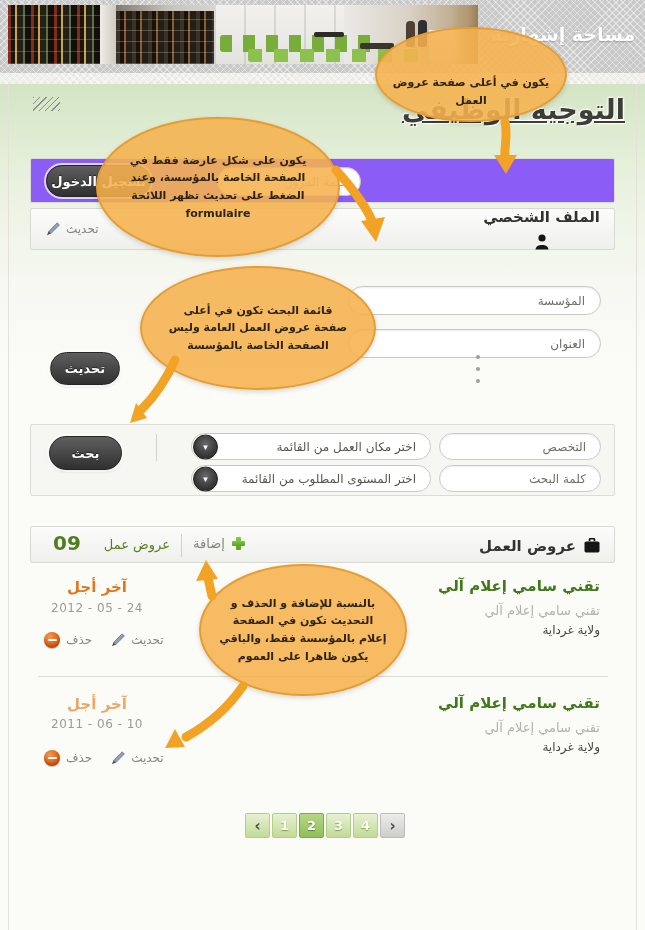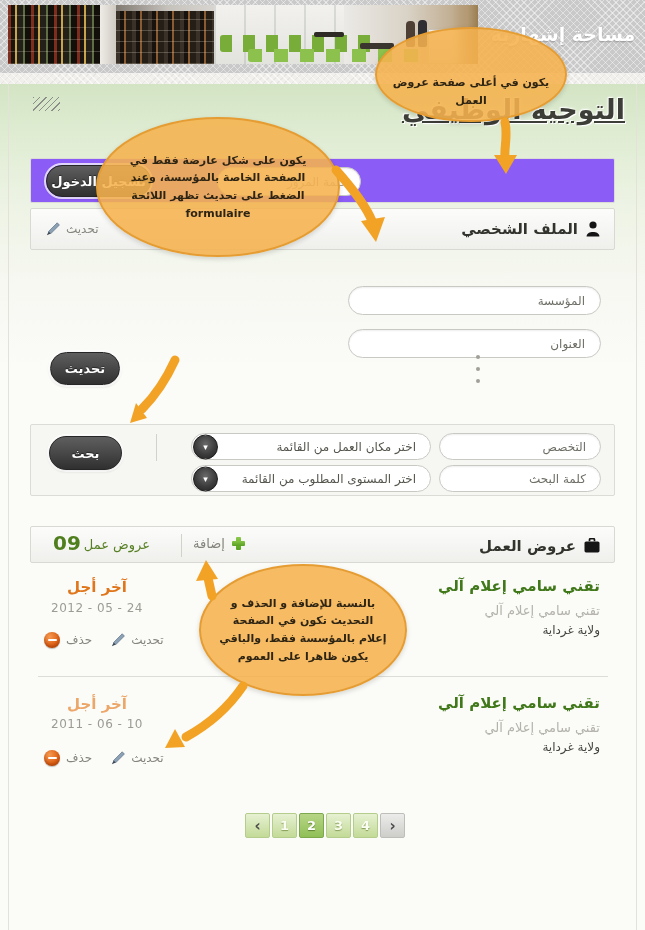--- a/index.html
+++ b/index.html
@@ -73,21 +73,21 @@
   
   #login-box { left:30px; top:158px; width:585px; height:45px; padding:0 14px; }
   #login-btn { position:absolute; left:15px; top:6px; width:105px; height:32px; }
   #password-pill { position:absolute; left:186px; top:8px; width:144px; height:29px; justify-content:flex-end; padding:0 14px; }
   #password-pill .lbl { color:#a2a29a; }
   #username-pill { position:absolute; right:14px; top:8px; width:233px; height:29px; justify-content:flex-end; padding:0 15px; }
 
   
   #profile-bar { left:30px; top:208px; width:585px; height:42px; padding:0 14px; }
   .bar-title { font-size:15px; font-weight:bold; color:#33332e; }
-  .icon-gap { display:flex; align-items:center; gap:8px; }
+  .icon-gap { display:flex; align-items:center; gap:8px;flex-direction:column; }
   .update-link { display:flex; align-items:center; gap:6px; }
 
   
   #inst-pill { position:absolute; left:348px; top:286px; width:253px; height:29px; justify-content:flex-end; padding:0 15px; }
   #addr-pill { position:absolute; left:348px; top:329px; width:253px; height:29px; justify-content:flex-end; padding:0 15px; }
   #more-dots { position:absolute; left:476px; top:355px; display:flex; flex-direction:column; gap:8px; }
   #more-dots i { width:4px; height:4px; border-radius:50%; background:#a0a098; }
   #profile-update-btn { position:absolute; left:50px; top:352px; width:70px; height:33px; }
 
   
@@ -99,21 +99,21 @@
   .dd .dd-circle { position:absolute; left:1px; top:50%; transform:translateY(-50%); width:25px; height:25px; border-radius:50%;
     background:radial-gradient(circle at 50% 38%, #6a6a6a 0%, #3c3c3c 55%, #222 100%); border:1px solid #1c1c1c;
     display:flex; align-items:center; justify-content:center; color:#fff; font-size:9px; cursor:pointer; }
   #dd-workplace { left:160px; top:8px; width:240px; }
   #dd-level { left:160px; top:40px; width:240px; }
   #search-divider { position:absolute; left:125px; top:9px; height:27px; }
   #search-btn { position:absolute; left:18px; top:11px; width:73px; height:34px; }
 
   
   #jobs-bar { left:30px; top:526px; width:585px; height:37px; padding:0 14px; }
-  #jobs-count { position:absolute; left:22px; top:4px; display:flex; align-items:flex-start; gap:3px; }
+  #jobs-count { position:absolute; left:22px; top:4px; display:flex; align-items:flex-start; gap:23px; }
   #jobs-count .num { font-size:20px; font-weight:bold; color:#4f7e1d; }
   #jobs-count .words { font-size:13px; color:#567f22; padding-top:6px; }
   #jobs-bar .v-divider { position:absolute; left:150px; top:7px; height:23px; }
   #add-link { position:absolute; left:162px; top:9px; display:flex; align-items:center; gap:7px; cursor:pointer; }
   #add-link .linklike { font-size:13px; }
   .plus-icon { position:relative; width:13px; height:13px; display:inline-block; }
   .plus-icon::before { content:""; position:absolute; left:4px; top:0; width:5px; height:13px; border-radius:1px;
     background:linear-gradient(180deg,#8cc84a,#58a020); box-shadow:0 1px 1px rgba(255,255,255,.8); }
   .plus-icon::after { content:""; position:absolute; left:0; top:4px; width:13px; height:5px; border-radius:1px;
     background:linear-gradient(180deg,#84c244,#5aa122); }
@@ -302,20 +302,21 @@
     <span class="pg pg-green pg-arrow">‹</span>
     <span class="pg pg-green">1</span>
     <span class="pg pg-active">2</span>
     <span class="pg pg-green">3</span>
     <span class="pg pg-green">4</span>
     <span class="pg pg-gray">›</span>
   </div>
 
   <div id="callout-1" class="callout" dir="rtl">يكون في أعلى صفحة عروض العمل</div>
   <div id="callout-2" class="callout" dir="rtl">يكون على شكل عارضة فقط في الصفحة الخاصة بالمؤسسة، وعند الضغط على تحديث تظهر اللائحة formulaire</div>
+  <div id="callout-3" class="callout" dir="rtl">قائمة البحث تكون في أعلى صفحة عروض العمل العامة وليس الصفحة الخاصة بالمؤسسة</div>
   <div id="callout-4" class="callout" dir="rtl">بالنسبة للإضافة و الحذف و التحديث تكون في الصفحة إعلام بالمؤسسة فقط، والباقي يكون ظاهرا على العموم</div>
 
   <svg id="arrows" width="645" height="930" viewBox="0 0 645 930">
     <g stroke="#f2a326" stroke-width="9" fill="none" stroke-linecap="round">
       <path d="M505 122 C508 136 504 148 505 157"></path>
       <path d="M336 170 C352 188 366 206 372 221"></path>
       <path d="M175 360 C165 382 153 398 142 409"></path>
       <path d="M212 596 L208 578"></path>
       <path d="M243 686 C228 708 206 726 186 737"></path>
     </g>

